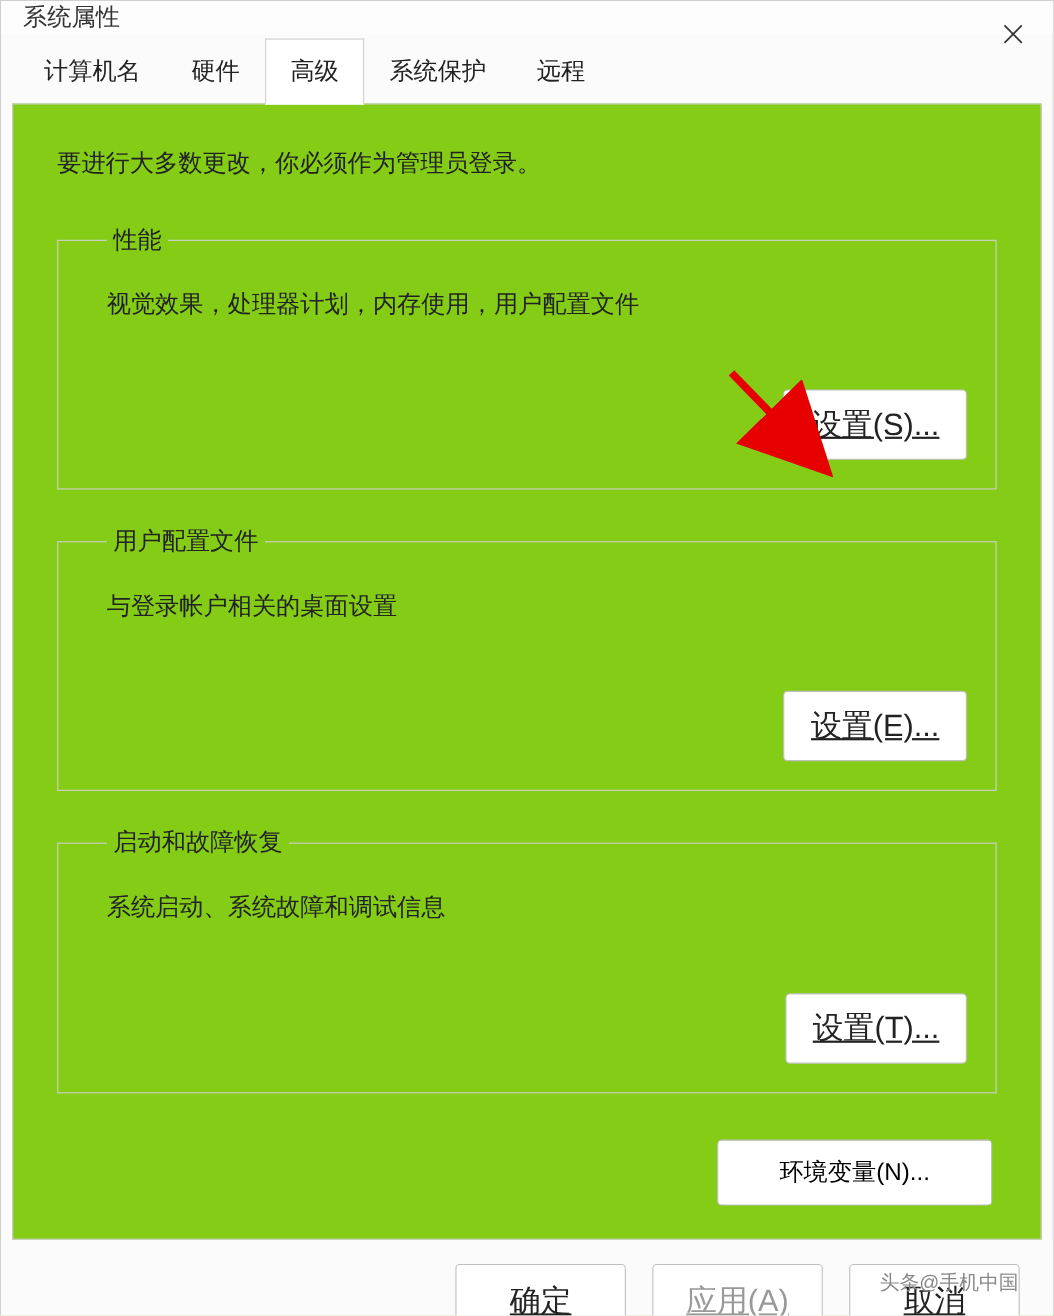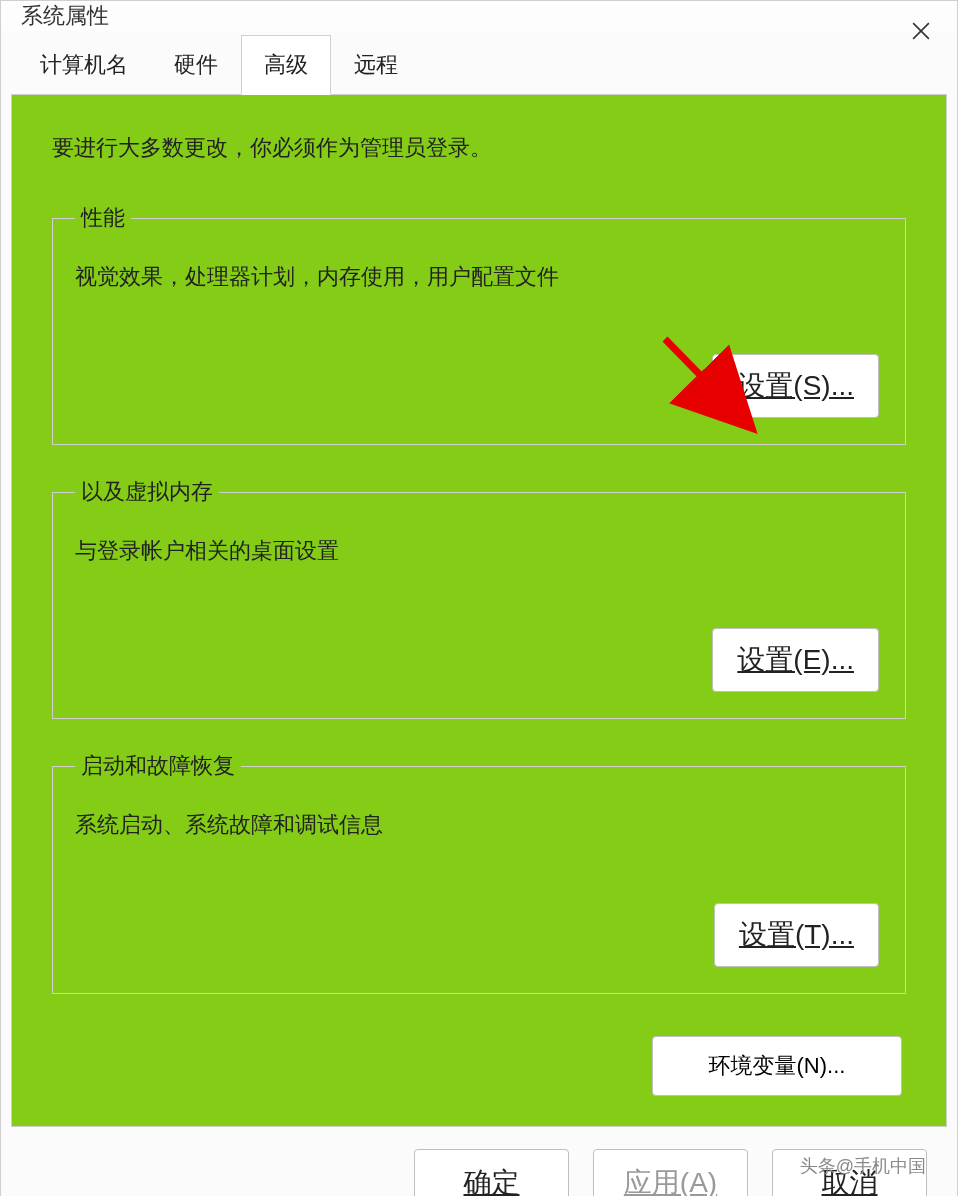--- a/index.html
+++ b/index.html
@@ -84,21 +84,21 @@
       padding: 38px 40px 30px 40px;
       position: relative;
     }
     .intro-text {
       font-size: 22px;
       color: #222;
       margin-bottom: 40px;
     }
     fieldset {
       border: 1px solid #cfcfcf;
-      padding: 20px 26px 26px 22px;
+      padding: 20px 26px 26px 44px;
       margin-bottom: 32px;
       position: relative;
     }
     legend {
       font-size: 22px;
       color: #222;
       padding: 0 6px;
     }
     .field-desc {
       font-size: 22px;
@@ -182,20 +182,21 @@
       </svg>
     </div>
   </div>
 
   <div class="content-area">
 
     <div class="tabs">
       <div class="tab">计算机名</div>
       <div class="tab">硬件</div>
       <div class="tab active">高级</div>
+      <div class="tab">系统保护</div>
       <div class="tab">远程</div>
     </div>
 
     <div class="tab-panel">
 
       <div class="intro-text">要进行大多数更改，你必须作为管理员登录。</div>
 
       <fieldset>
         <legend>性能</legend>
         <div class="field-desc">视觉效果，处理器计划，内存使用，用户配置文件</div>
@@ -208,21 +209,21 @@
             </defs>
             <line x1="10" y1="6" x2="88" y2="86" stroke="#e60000" stroke-width="7" marker-end="url(#ah)"></line>
           </svg>
         </div>
         <div class="btn-row">
           <button class="btn">设置(S)...</button>
         </div>
       </fieldset>
 
       <fieldset>
-        <legend>以及虚拟内存</legend>
+        <legend>用户配置文件</legend>
         <div class="field-desc">与登录帐户相关的桌面设置</div>
         <div class="btn-row">
           <button class="btn">设置(E)...</button>
         </div>
       </fieldset>
 
       <fieldset>
         <legend>启动和故障恢复</legend>
         <div class="field-desc">系统启动、系统故障和调试信息</div>
         <div class="btn-row">

